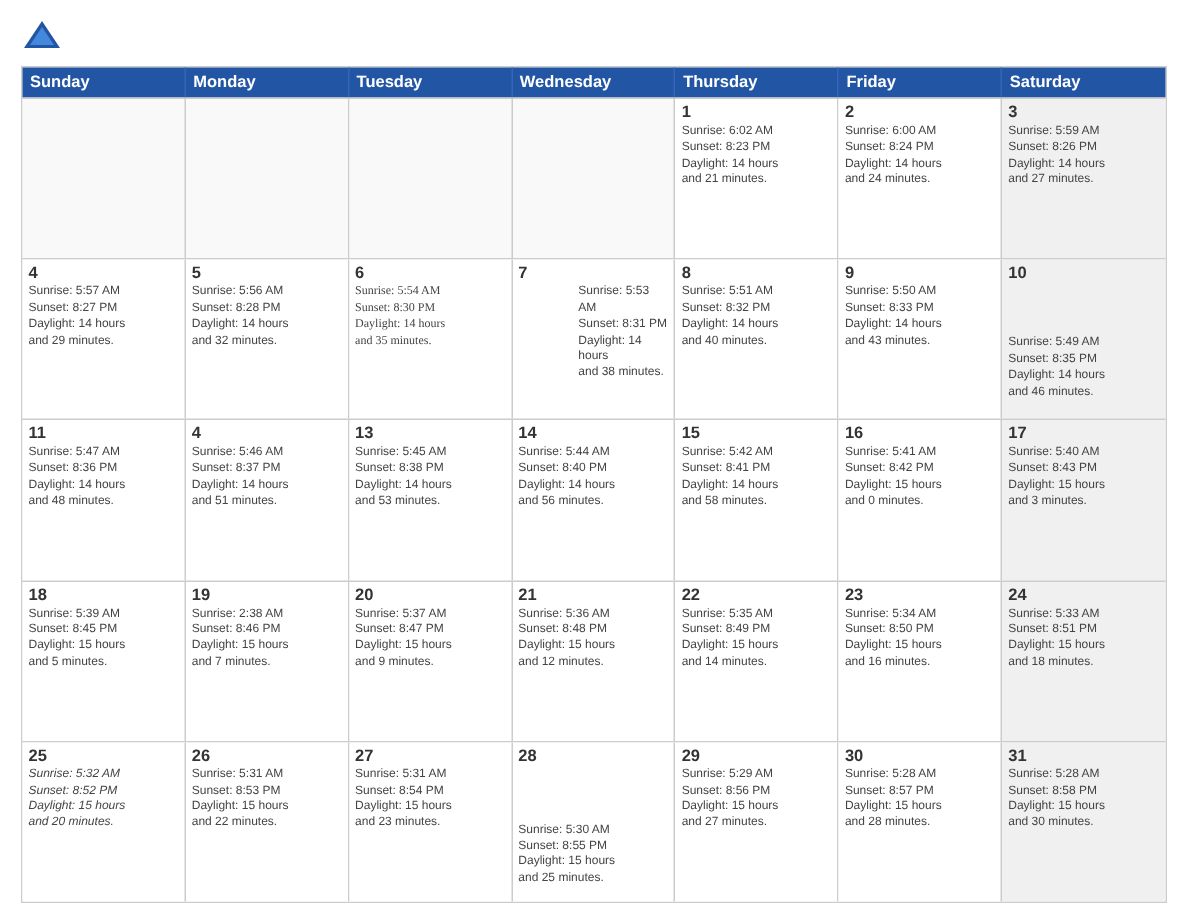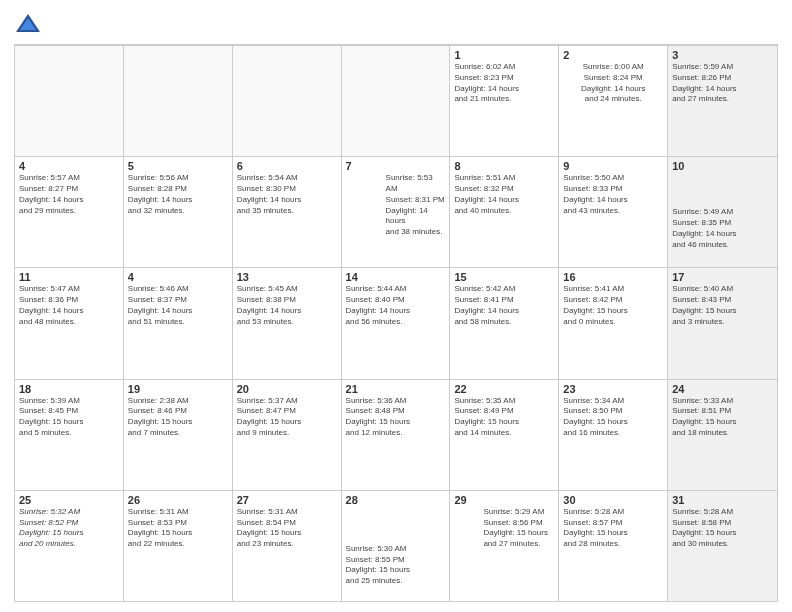--- a/index.html
+++ b/index.html
@@ -129,36 +129,45 @@
         <span class="logo-blue"></span>
       </div>
     </div>
     <div class="title-block">
       <div class="title-month"></div>
       <div class="title-location"></div>
     </div>
   </div>
 
   <div class="calendar">
+    <div class="cal-header-row">
+        <div class="cal-header-cell">Sunday</div>
+        <div class="cal-header-cell">Monday</div>
+        <div class="cal-header-cell">Tuesday</div>
+        <div class="cal-header-cell">Wednesday</div>
+        <div class="cal-header-cell">Thursday</div>
+        <div class="cal-header-cell">Friday</div>
+        <div class="cal-header-cell">Saturday</div>
+      </div>
     <div class="cal-body">
         <div class="cal-week">
           <div class="cal-cell empty"></div>
           <div class="cal-cell empty"></div>
           <div class="cal-cell empty"></div>
           <div class="cal-cell empty"></div>
           <div class="cal-cell">
             <div class="day-num">1</div>
             <div class="day-info" style="white-space: pre-line;">Sunrise: 6:02 AM
 Sunset: 8:23 PM
 Daylight: 14 hours
 and 21 minutes.</div>
           </div>
           <div class="cal-cell">
             <div class="day-num">2</div>
-            <div class="day-info" style="white-space: pre-line; text-align: center;">Sunrise: 6:00 AM
+            <div class="day-info" style="white-space: pre-line;">Sunrise: 6:00 AM
 Sunset: 8:24 PM
 Daylight: 14 hours
 and 24 minutes.</div>
           </div>
           <div class="cal-cell shaded">
             <div class="day-num">3</div>
             <div class="day-info" style="white-space: pre-line;">Sunrise: 5:59 AM
 Sunset: 8:26 PM
 Daylight: 14 hours
 and 27 minutes.</div>
@@ -174,21 +183,21 @@
           </div>
           <div class="cal-cell">
             <div class="day-num">5</div>
             <div class="day-info" style="white-space: pre-line;">Sunrise: 5:56 AM
 Sunset: 8:28 PM
 Daylight: 14 hours
 and 32 minutes.</div>
           </div>
           <div class="cal-cell">
             <div class="day-num">6</div>
-            <div class="day-info" style="white-space: pre-line;">Sunrise: 5:54 AM
+            <div class="day-info" style="white-space: pre-line; font-family: Liberation Serif, serif;">Sunrise: 5:54 AM
 Sunset: 8:30 PM
 Daylight: 14 hours
 and 35 minutes.</div>
           </div>
           <div class="cal-cell">
             <div class="day-num">7</div>
             <div class="day-info" style="white-space: pre-line; margin-left: 40px;">Sunrise: 5:53 AM
 Sunset: 8:31 PM
 Daylight: 14 hours
 and 38 minutes.</div>
@@ -341,21 +350,21 @@
           </div>
           <div class="cal-cell">
             <div class="day-num">28</div>
             <div class="day-info" style="white-space: pre-line; margin-top: 38px;">Sunrise: 5:30 AM
 Sunset: 8:55 PM
 Daylight: 15 hours
 and 25 minutes.</div>
           </div>
           <div class="cal-cell">
             <div class="day-num">29</div>
-            <div class="day-info" style="white-space: pre-line; margin-left: 29px;">Sunrise: 5:29 AM
+            <div class="day-info" style="white-space: pre-line;">Sunrise: 5:29 AM
 Sunset: 8:56 PM
 Daylight: 15 hours
 and 27 minutes.</div>
           </div>
           <div class="cal-cell">
             <div class="day-num">30</div>
             <div class="day-info" style="white-space: pre-line;">Sunrise: 5:28 AM
 Sunset: 8:57 PM
 Daylight: 15 hours
 and 28 minutes.</div>

